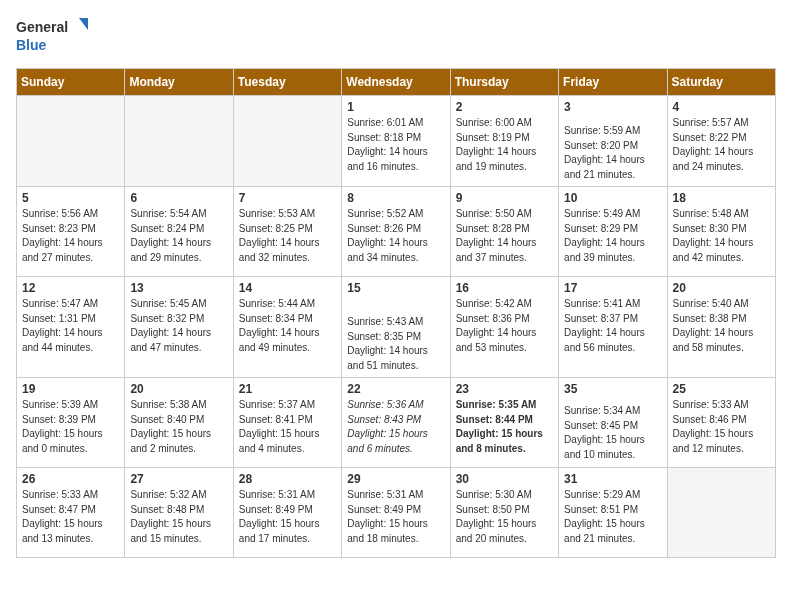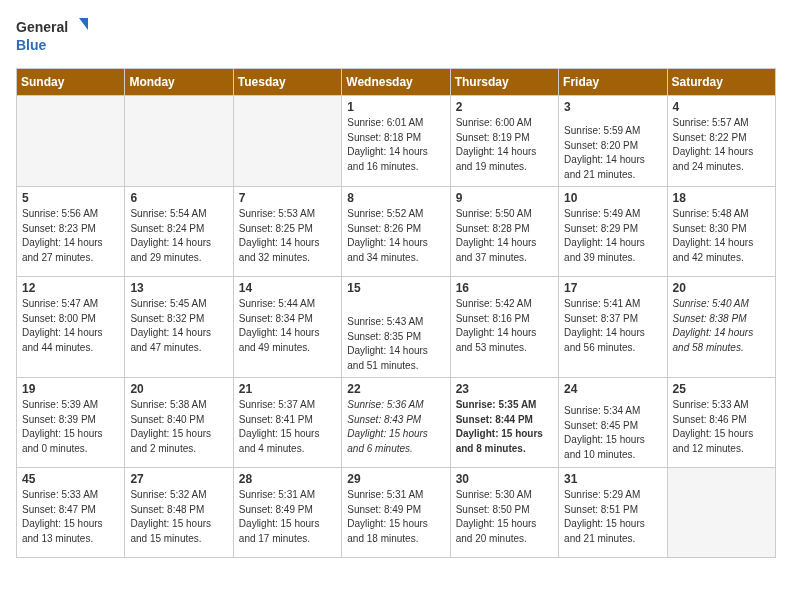--- a/index.html
+++ b/index.html
@@ -179,21 +179,21 @@
           <div class="cell-text" style="white-space: pre-line;">Sunrise: 5:48 AM
 Sunset: 8:30 PM
 Daylight: 14 hours
 and 42 minutes.</div>
         </td>
       </tr>
       <tr>
         <td>
           <span class="day-num">12</span>
           <div class="cell-text" style="white-space: pre-line;">Sunrise: 5:47 AM
-Sunset: 8:00 PM
+Sunset: 1:31 PM
 Daylight: 14 hours
 and 44 minutes.</div>
         </td>
         <td>
           <span class="day-num">13</span>
           <div class="cell-text" style="white-space: pre-line;">Sunrise: 5:45 AM
 Sunset: 8:32 PM
 Daylight: 14 hours
 and 47 minutes.</div>
         </td>
@@ -207,34 +207,34 @@
         <td>
           <span class="day-num">15</span>
           <div class="cell-text" style="white-space: pre-line; margin-top: 20px;">Sunrise: 5:43 AM
 Sunset: 8:35 PM
 Daylight: 14 hours
 and 51 minutes.</div>
         </td>
         <td>
           <span class="day-num">16</span>
           <div class="cell-text" style="white-space: pre-line;">Sunrise: 5:42 AM
-Sunset: 8:16 PM
+Sunset: 8:36 PM
 Daylight: 14 hours
 and 53 minutes.</div>
         </td>
         <td>
           <span class="day-num">17</span>
           <div class="cell-text" style="white-space: pre-line;">Sunrise: 5:41 AM
 Sunset: 8:37 PM
 Daylight: 14 hours
 and 56 minutes.</div>
         </td>
         <td>
           <span class="day-num">20</span>
-          <div class="cell-text" style="white-space: pre-line; font-style: italic;">Sunrise: 5:40 AM
+          <div class="cell-text" style="white-space: pre-line;">Sunrise: 5:40 AM
 Sunset: 8:38 PM
 Daylight: 14 hours
 and 58 minutes.</div>
         </td>
       </tr>
       <tr>
         <td>
           <span class="day-num">19</span>
           <div class="cell-text" style="white-space: pre-line;">Sunrise: 5:39 AM
 Sunset: 8:39 PM
@@ -263,37 +263,37 @@
 and 6 minutes.</div>
         </td>
         <td>
           <span class="day-num">23</span>
           <div class="cell-text" style="white-space: pre-line; font-weight: bold;">Sunrise: 5:35 AM
 Sunset: 8:44 PM
 Daylight: 15 hours
 and 8 minutes.</div>
         </td>
         <td>
-          <span class="day-num">24</span>
+          <span class="day-num">35</span>
           <div class="cell-text" style="white-space: pre-line; margin-top: 8px;">Sunrise: 5:34 AM
 Sunset: 8:45 PM
 Daylight: 15 hours
 and 10 minutes.</div>
         </td>
         <td>
           <span class="day-num">25</span>
           <div class="cell-text" style="white-space: pre-line;">Sunrise: 5:33 AM
 Sunset: 8:46 PM
 Daylight: 15 hours
 and 12 minutes.</div>
         </td>
       </tr>
       <tr>
         <td>
-          <span class="day-num">45</span>
+          <span class="day-num">26</span>
           <div class="cell-text" style="white-space: pre-line;">Sunrise: 5:33 AM
 Sunset: 8:47 PM
 Daylight: 15 hours
 and 13 minutes.</div>
         </td>
         <td>
           <span class="day-num">27</span>
           <div class="cell-text" style="white-space: pre-line;">Sunrise: 5:32 AM
 Sunset: 8:48 PM
 Daylight: 15 hours

